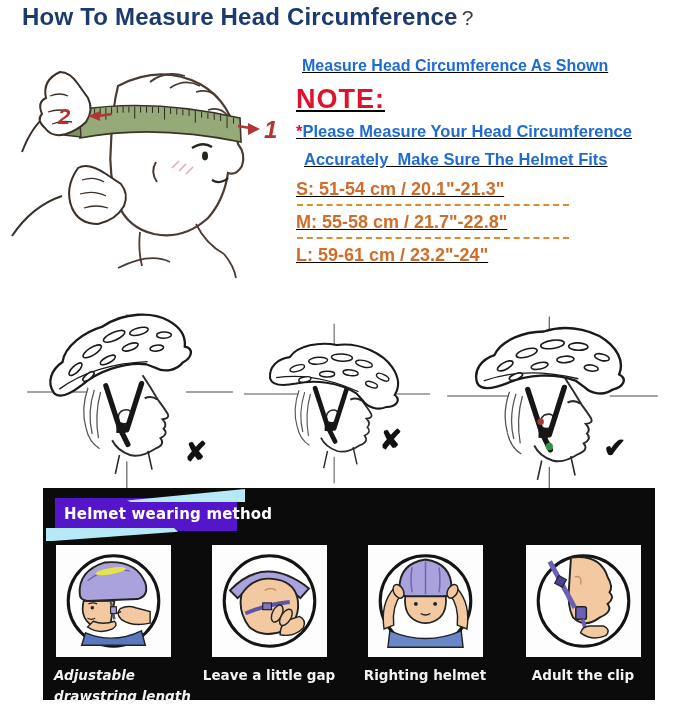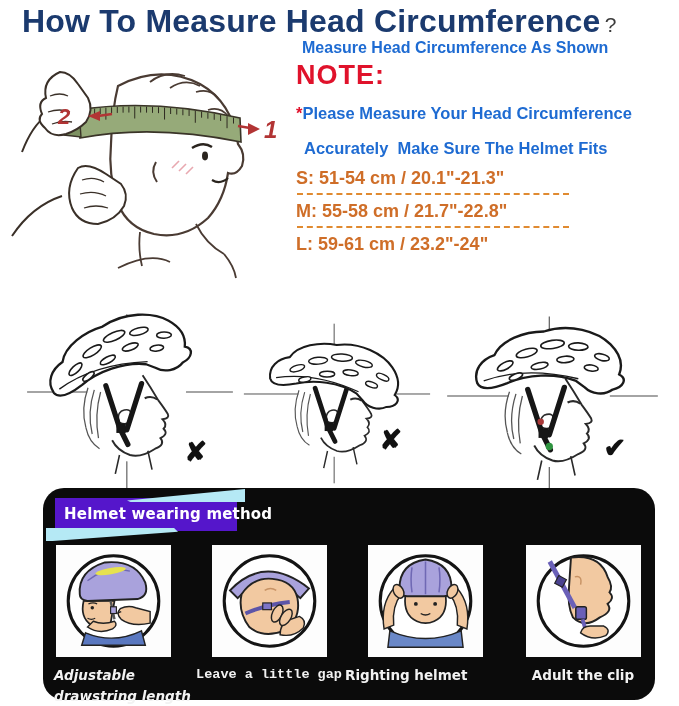--- a/index.html
+++ b/index.html
@@ -1,65 +1,65 @@
 <!DOCTYPE html>
 <html style="--title-navy: #1b3a6e; --text-blue: #1e6bd2; --note-red: #e0122b; --size-orange: #cf6e28; --dash-orange: #e08a30; --tape-green: #96aa79; --tape-tab-green: #7d9161; --label-red: #b23434; --banner-purple: #5516cb; --banner-accent: #b5e9f5; --helmet-purple: #a9a2dc; --strap-purple: #5d55a8; --skin: #f2c9a1; --shirt-blue: #5a78c0; --panel-black: #0b0b0b;"><head>
 <meta charset="utf-8">
 <style>
   html,body{margin:0;padding:0;background:#fff;}
   #page{position:relative;width:679px;height:706px;background:#fff;overflow:hidden;
         font-family:"Liberation Sans",sans-serif;}
 
   
   .title{position:absolute;left:22px;top:3px;white-space:nowrap;}
-  .title .main{font-size:32px;font-weight:bold;color:var(--title-navy);letter-spacing:.2px;}
+  .title .main{font-size:24px;font-weight:bold;color:var(--title-navy);letter-spacing:.2px;}
   .title .qmark{font-size:21px;font-weight:400;color:#3c3c3c;margin-left:4px;}
 
   
   .baby-wrap{position:absolute;left:2px;top:56px;width:290px;height:246px;}
 
   
-  .right-col{position:absolute;left:296px;top:39px;width:380px;}
+  .right-col{position:absolute;left:296px;top:57px;width:380px;text-decoration:underline;}
   .intro{font-size:16px;font-weight:bold;color:var(--text-blue);margin-left:6px;}
-  .note-label{font-size:27px;font-weight:bold;color:var(--note-red);letter-spacing:1px;margin-top:3px;}
-  .note-line{font-size:16.5px;font-weight:bold;color:var(--text-blue);margin-top:13px;white-space:nowrap;}
+  .note-label{font-size:27px;font-weight:bold;color:var(--note-red);letter-spacing:1px;margin-top:9px;}
+  .note-line{font-size:16.5px;font-weight:bold;color:var(--text-blue);margin-top:7px;white-space:nowrap;}
   .note-line .ast{color:var(--note-red);}
-  .note-line.cont{margin-top:16px;padding-left:8px;}
+  .note-line.cont{margin-top:9px;padding-left:8px;}
   .sizes{margin-top:10px;}
   .size-line{font-size:18px;font-weight:bold;color:var(--size-orange);margin:2px 0;white-space:nowrap;}
   .size-sep{width:272px;border-bottom:2px dashed var(--dash-orange);margin:4px 0 6px 1px;}
 
   
   .fit-cell{position:absolute;}
   .fit-cell svg{width:100%;height:100%;}
   .fit-cell-1{left:25px;top:308px;width:210px;height:178px;}
   .fit-cell-2{left:242px;top:318px;width:190px;height:162px;}
   .fit-cell-3{left:445px;top:310px;width:215px;height:174px;}
   .fit-mark{position:absolute;font-size:27px;font-weight:bold;color:#111;line-height:1;}
   .fit-cell-1 .fit-mark{right:28px;bottom:20px;}
   .fit-cell-2 .fit-mark{right:30px;bottom:26px;}
   .fit-cell-3 .fit-mark{right:34px;bottom:22px;}
 
   
-  .method{position:absolute;left:43px;top:488px;width:612px;height:212px;background:var(--panel-black);border-radius:21px;}
+  .method{position:absolute;left:43px;top:488px;width:612px;height:212px;background:var(--panel-black);}
   .banner{position:absolute;left:12px;top:10px;width:182px;height:33px;background:var(--banner-purple);z-index:1;}
   .banner::before{content:"";position:absolute;right:-8px;top:-9px;width:118px;height:13px;
       background:var(--banner-accent);clip-path:polygon(0 88%,100% 0,100% 100%,3% 100%);}
   .banner::after{content:"";position:absolute;left:-9px;bottom:-10px;width:132px;height:13px;
       background:var(--banner-accent);clip-path:polygon(0 0,97% 0,100% 28%,5% 100%,0 100%);}
   .banner-text{position:relative;z-index:2;display:block;color:#fff;font-size:15px;font-weight:bold;
       font-family:"DejaVu Sans",sans-serif;line-height:33px;padding-left:9px;letter-spacing:.2px;white-space:nowrap;}
   .panel{position:absolute;top:57px;width:115px;height:112px;background:#fdfdfd;}
   .panel svg{position:absolute;left:4px;top:3px;width:107px;height:106px;}
   .panel-1{left:13px;} .panel-2{left:169px;} .panel-3{left:325px;} .panel-4{left:483px;}
   .caption{position:absolute;top:177px;color:#f2f2f2;font-family:"DejaVu Sans",sans-serif;
       font-size:13.5px;font-weight:bold;line-height:1.55;}
   .caption-1{left:11px;width:158px;text-align:left;font-style:italic;}
-  .caption-2{left:146px;width:160px;text-align:center;font-family:Liberation Mono, monospace;}
-  .caption-3{left:302px;width:160px;}
+  .caption-2{left:146px;width:160px;text-align:center;}
+  .caption-3{left:302px;width:160px;text-align:center;}
   .caption-4{left:460px;width:160px;text-align:center;}
 </style>
 </head>
 <body>
 
 <div id="page">
 
   <div class="title">
     <span class="main">How To Measure Head Circumference</span><span class="qmark">?</span>
   </div>

